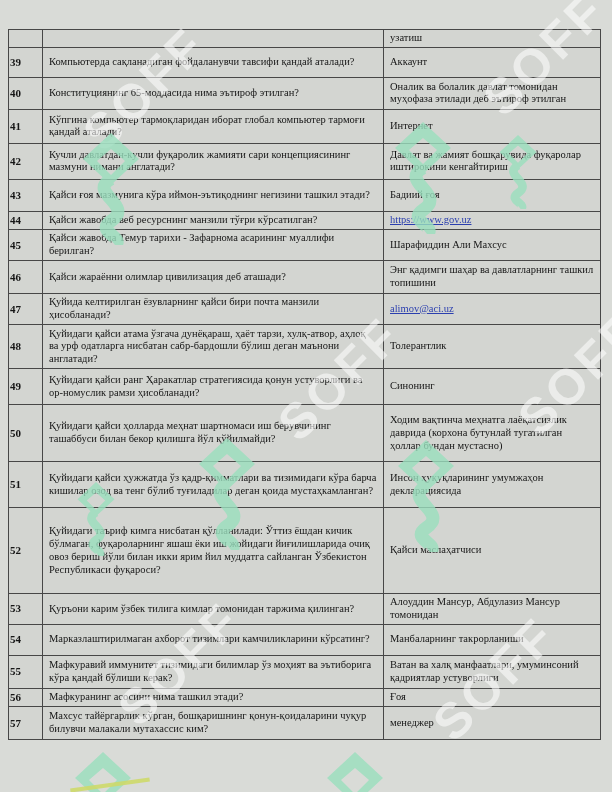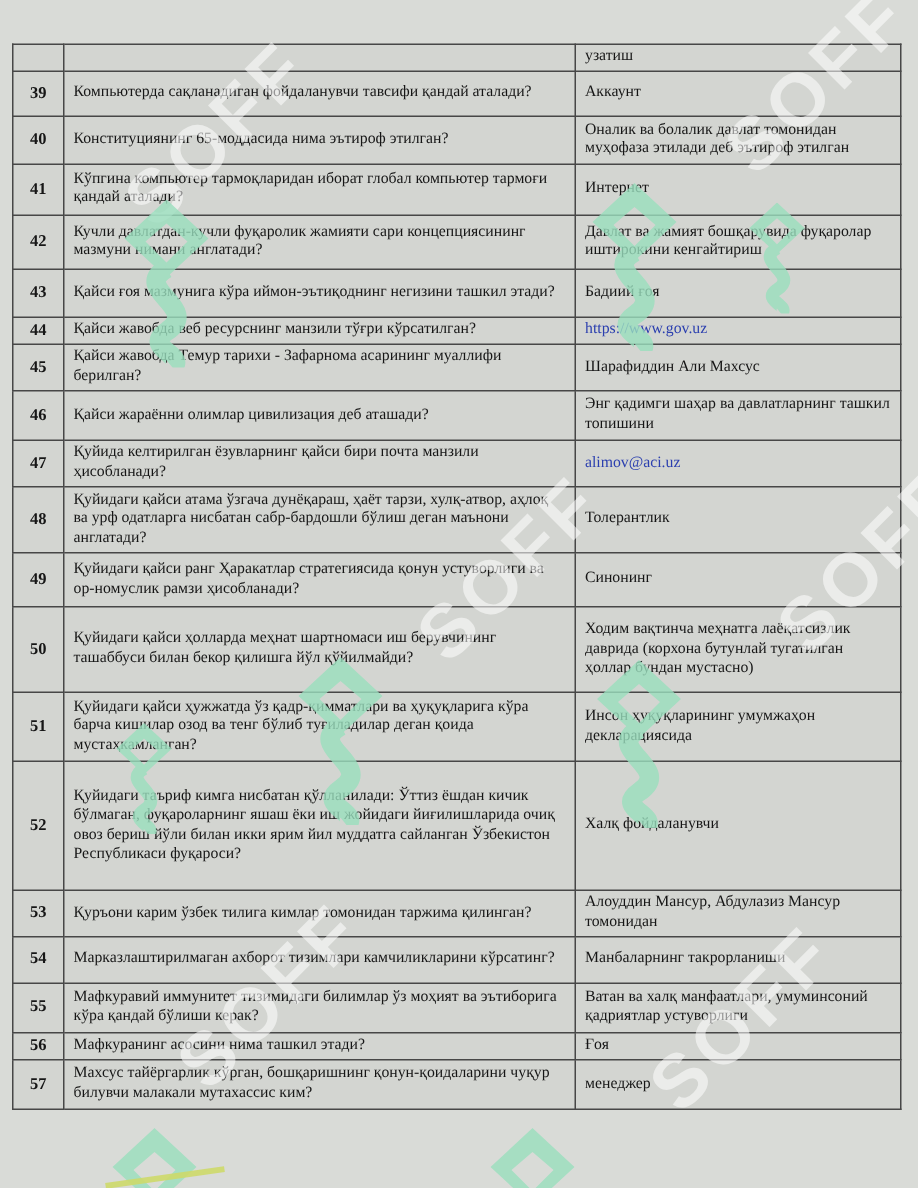--- a/index.html
+++ b/index.html
@@ -6,22 +6,22 @@
     --page-bg:#d9dbd7; --cell-bg:#d3d5d1; --border:#474747; --text:#161616;
     --link:#2b3faf; --wm-text:rgba(255,255,255,0.55); --wm-logo:#9adfbe; --wm-streak:#cdd96a;
   }
   html,body{margin:0;padding:0;}
   .page{position:relative;width:612px;height:792px;background:var(--page-bg);
         overflow:hidden;font-family:"Liberation Serif",serif;}
   .table-wrap{position:absolute;left:8px;top:29px;width:592px;}
   table{border-collapse:collapse;width:100%;table-layout:fixed;background:var(--cell-bg);}
   td{border:1px solid var(--border);vertical-align:middle;font-size:10.5px;
      line-height:1.22;color:var(--text);padding:2px 6px;word-wrap:break-word;}
-  td.num{text-align:center;font-weight:bold;padding:2px 1px;font-size:11px;}
-  a.answer-link{color:var(--link);cursor:pointer;}
+  td.num{font-weight:bold;padding:2px 1px;font-size:11px;}
+  a.answer-link{color:var(--link);text-decoration:underline;cursor:pointer;}
   
   .wm-layer{position:absolute;inset:0;pointer-events:none;}
   .wm-text{position:absolute;font-family:"Liberation Sans",sans-serif;font-weight:bold;
            font-size:50px;letter-spacing:4px;color:var(--wm-text);
            transform:rotate(-45deg);white-space:nowrap;}
   .wm-logo{position:absolute;width:62px;height:112px;color:var(--wm-logo);opacity:.8;}
   .wm-logo.small{width:40px;height:74px;}
   .wm-streak{position:absolute;left:70px;top:783px;width:80px;height:4px;
              background:var(--wm-streak);transform:rotate(-8deg);opacity:.9;}
 </style>
@@ -98,27 +98,27 @@
           <td>Қуйидаги қайси ранг Ҳаракатлар стратегиясида қонун устуворлиги ва ор-номуслик рамзи ҳисобланади?</td>
           <td>Синонинг</td>
         </tr>
         <tr style="height:57px">
           <td class="num">50</td>
           <td>Қуйидаги қайси ҳолларда меҳнат шартномаси иш берувчининг ташаббуси билан бекор қилишга йўл қўйилмайди?</td>
           <td>Ходим вақтинча меҳнатга лаёқатсизлик даврида (корхона бутунлай тугатилган ҳоллар бундан мустасно)</td>
         </tr>
         <tr style="height:46px">
           <td class="num">51</td>
-          <td>Қуйидаги қайси ҳужжатда ўз қадр-қимматлари ва ҳуқуқларига кўра барча кишилар озод ва тенг бўлиб туғиладилар деган қоида мустаҳкамланган?</td>
+          <td>Қуйидаги қайси ҳужжатда ўз қадр-қимматлари ва тизимидаги кўра барча кишилар озод ва тенг бўлиб туғиладилар деган қоида мустаҳкамланган?</td>
           <td>Инсон ҳуқуқларининг умумжаҳон декларациясида</td>
         </tr>
         <tr style="height:86px">
           <td class="num">52</td>
           <td>Қуйидаги таъриф кимга нисбатан қўлланилади: Ўттиз ёшдан кичик бўлмаган, фуқароларнинг яшаш ёки иш жойидаги йиғилишларида очиқ овоз бериш йўли билан икки ярим йил муддатга сайланган Ўзбекистон Республикаси фуқароси?</td>
-          <td>Халқ фойдаланувчи</td>
+          <td>Қайси маслаҳатчиси</td>
         </tr>
         <tr style="height:30px">
           <td class="num">53</td>
           <td>Қуръони карим ўзбек тилига кимлар томонидан таржима қилинган?</td>
           <td>Алоуддин Мансур, Абдулазиз Мансур томонидан</td>
         </tr>
         <tr style="height:31px">
           <td class="num">54</td>
           <td>Марказлаштирилмаган ахборот тизимлари камчиликларини кўрсатинг?</td>
           <td>Манбаларнинг такрорланиши</td>

